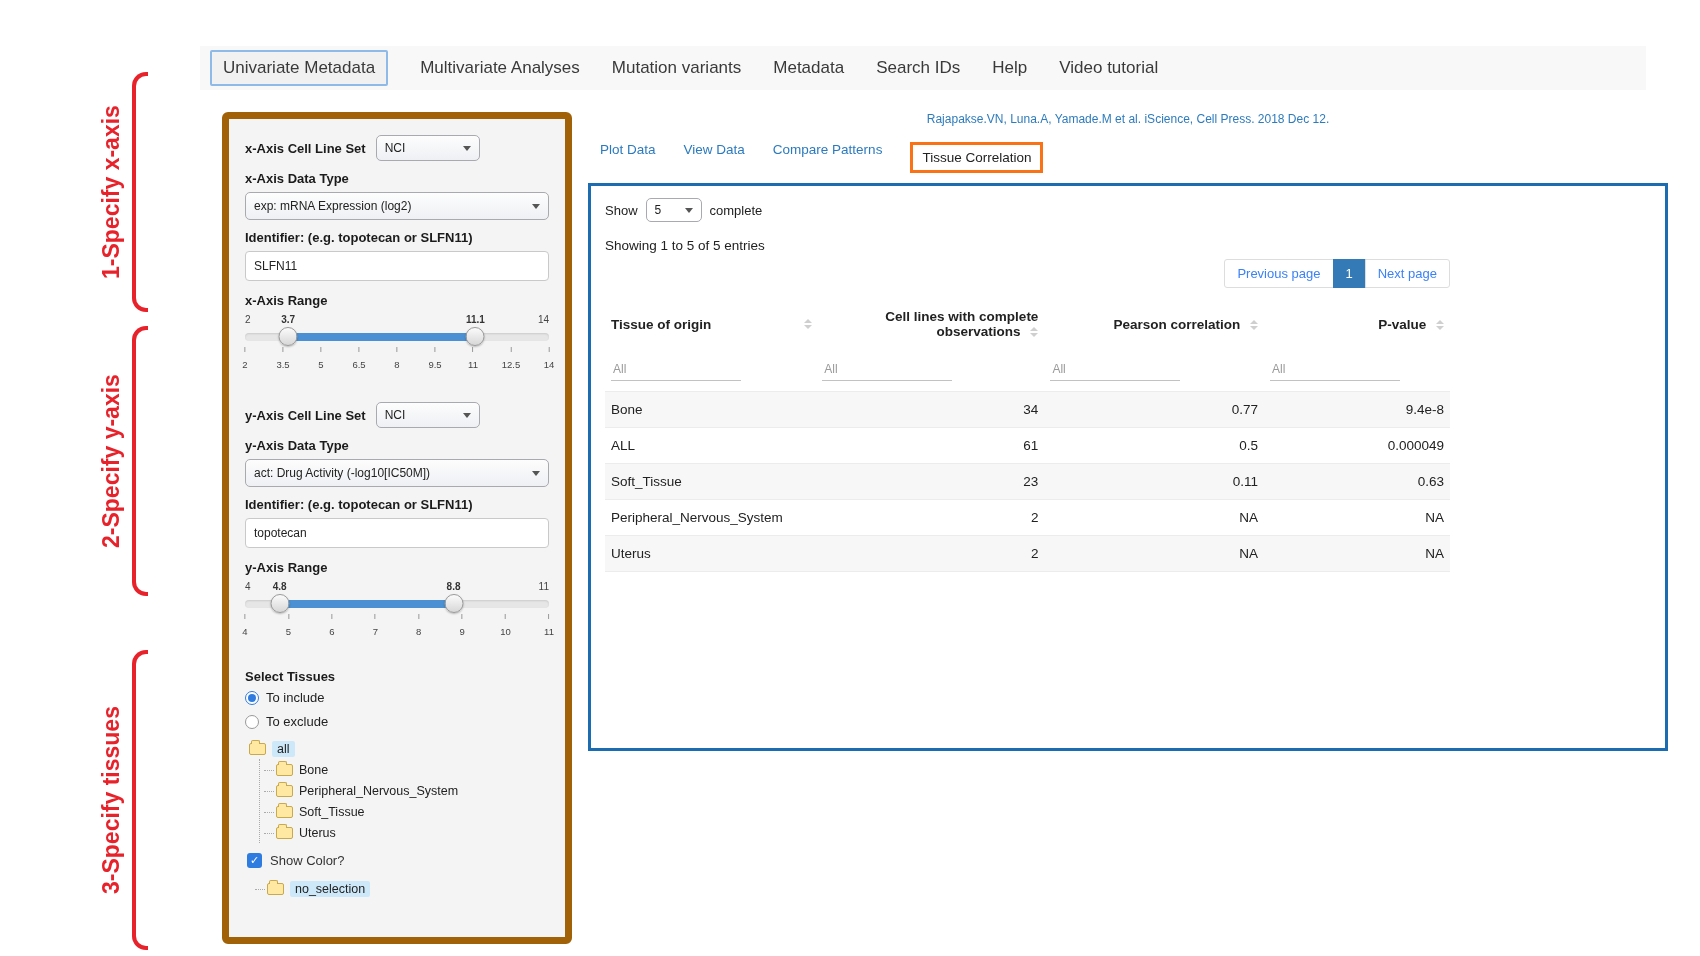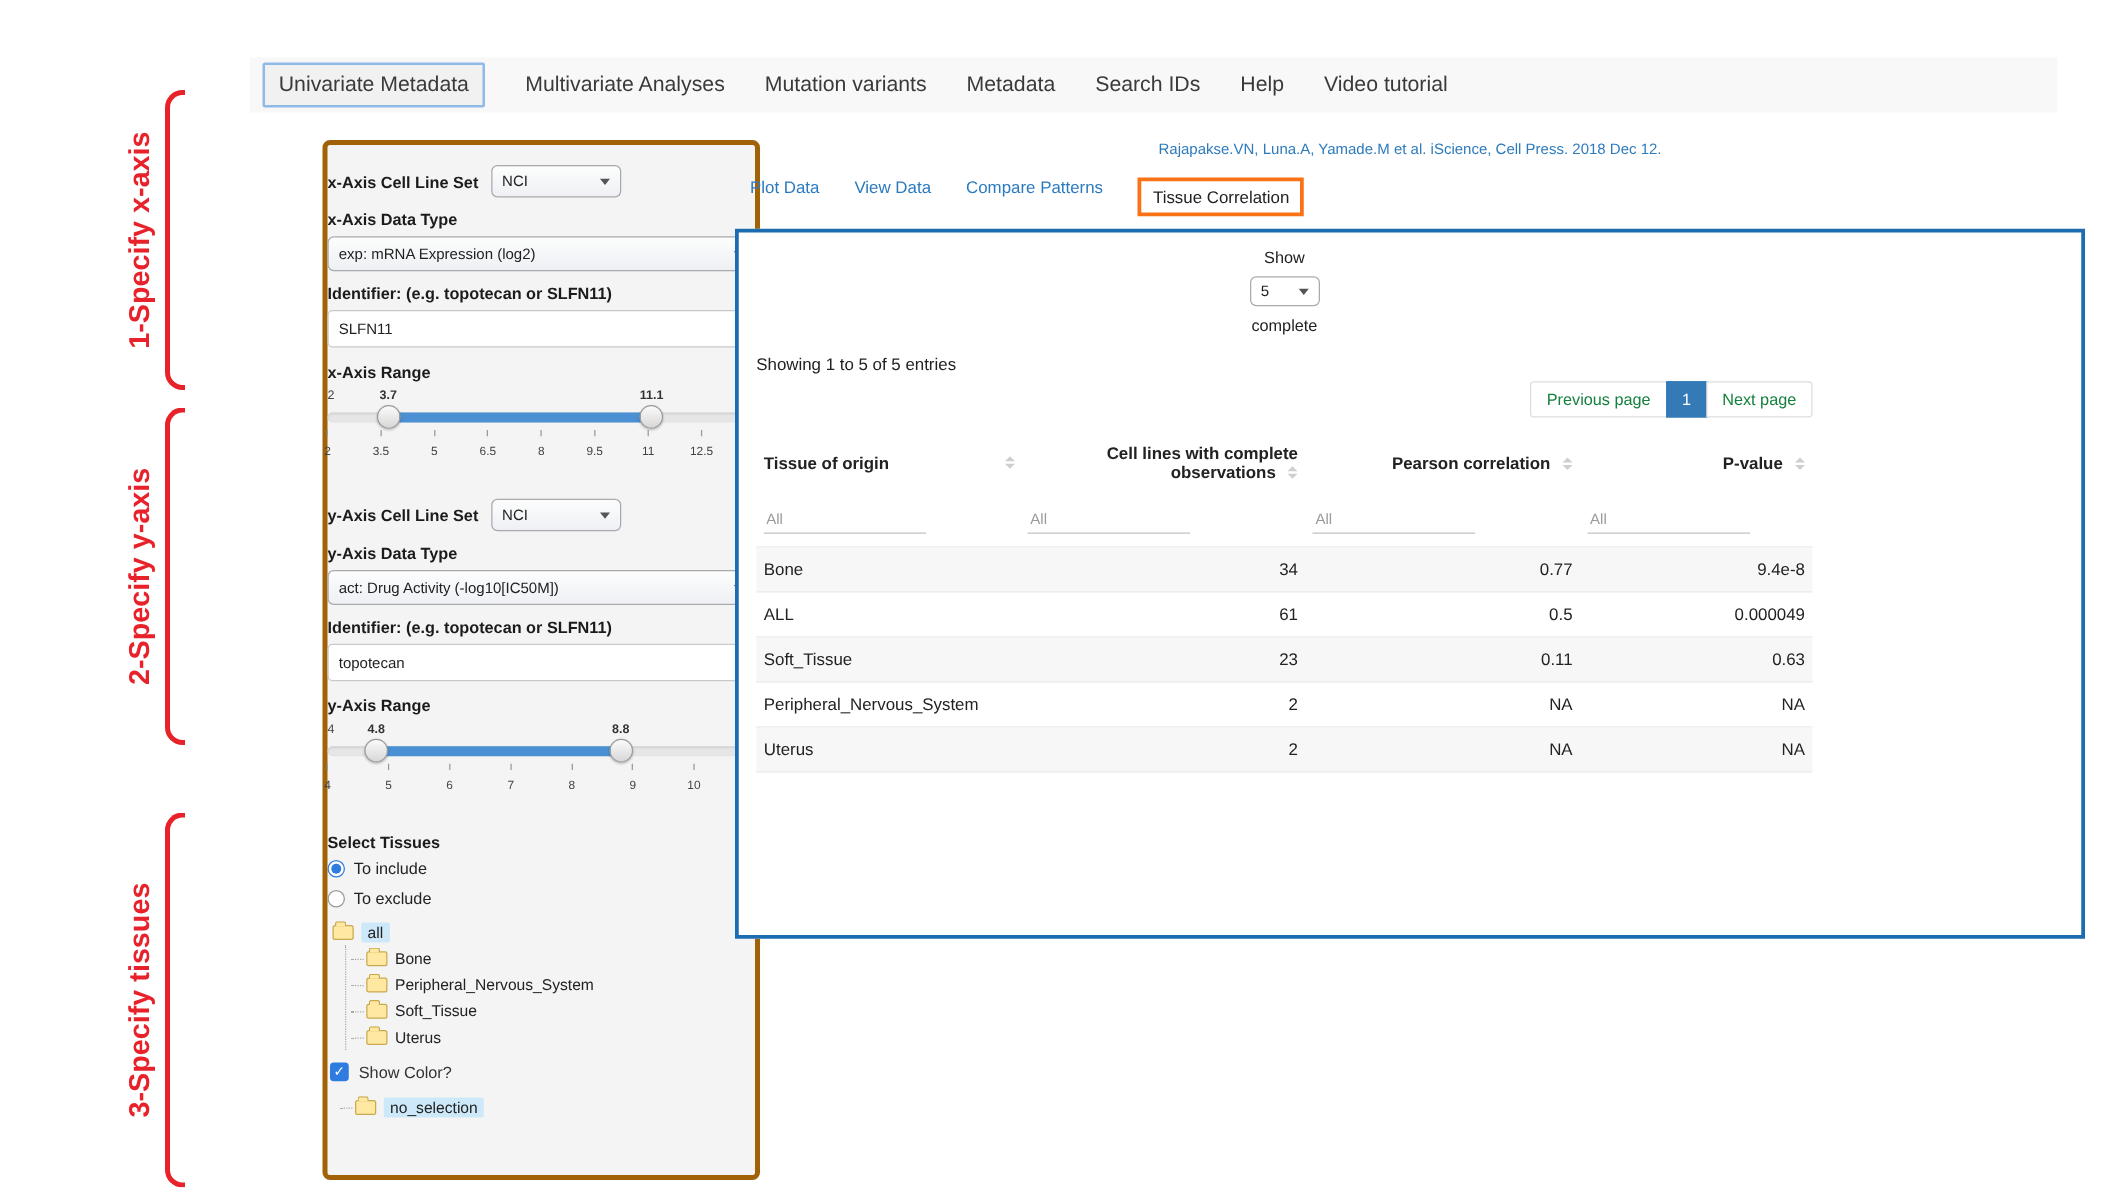--- a/index.html
+++ b/index.html
@@ -31,23 +31,22 @@
     background:#f8f8f8; display:flex; align-items:center; gap:32px; padding:0 10px;
   }
   .nav-tab { font-size:17px; color:#3a3a3a; cursor:pointer; white-space:nowrap; }
   .nav-tab.active {
     border:2px solid #8fb9e6; background:#f1f1f1; padding:6px 11px; border-radius:2px;
   }
 
   
   .sidebar {
     position:absolute; left:222px; top:112px; width:350px; height:832px;
-    background:#f4f4f4; border:4px solid #a16207; border-radius:6px;
-    padding:16px 0;
-    margin-left:36px;
+    background:#f4f4f4; border:7px solid #a16207; border-radius:6px;
+    padding:16px 16px;
   }
   .field-label { font-weight:bold; font-size:13px; color:#1b1b1b; margin-bottom:6px; }
   .inline-row { display:flex; align-items:center; gap:10px; margin-bottom:10px; }
   .inline-row .field-label { margin-bottom:0; }
 
   .sel {
     display:inline-flex; align-items:center; justify-content:space-between;
     border:1px solid #a9a9b0; border-radius:5px;
     background:linear-gradient(#fdfdfd,#eef0f4);
     padding:0 8px; height:26px; font-size:12px; color:#222; cursor:pointer;text-align:right;
@@ -106,28 +105,28 @@
   .main-tabs { display:flex; align-items:flex-start; gap:28px; margin:16px 0 10px 12px; }
   .main-tab { font-size:13.5px; color:#2b7abf; cursor:pointer; }
   .main-tab.active { color:#222; border:3px solid #f97316; padding:5px 9px; background:#fff; }
 
   .data-panel {
     border:3px solid #1b6cb1; background:#fff;
     height:568px; padding:12px 14px; position:relative;
   }
   .panel-inner { width:845px; position:relative; }
 
-  .show-row { display:flex; align-items:center; gap:8px; font-size:13px; color:#222;flex-direction:column; }
+  .show-row { display:flex; align-items:center; gap:8px; font-size:13px; color:#222; }
   .sel.page { width:56px; height:24px; background:#fff; }
 
   .showing-text { margin-top:16px; font-size:13.5px; color:#222; }
 
   .pagination { display:flex; justify-content:flex-end; margin-top:6px; }
   .page-btn {
-    border:1px solid #ddd; background:#fff; color:#15803d; font-size:13px;
+    border:1px solid #ddd; background:#fff; color:#3b82f6; font-size:13px;
     padding:6px 12px; cursor:pointer; margin-left:-1px;
   }
   .page-btn:first-child { border-radius:3px 0 0 3px; margin-left:0; }
   .page-btn:last-child { border-radius:0 3px 3px 0; }
   .page-btn.current { background:#337ab7; border-color:#337ab7; color:#fff; }
 
   .btn-group { display:flex; margin-top:12px; }
   .dt-btn {
     border:1px solid #bbb; background:linear-gradient(#ffffff,#f2f2f2);
     color:#333; font-size:12.5px; padding:5px 12px; cursor:pointer; margin-left:-1px;

